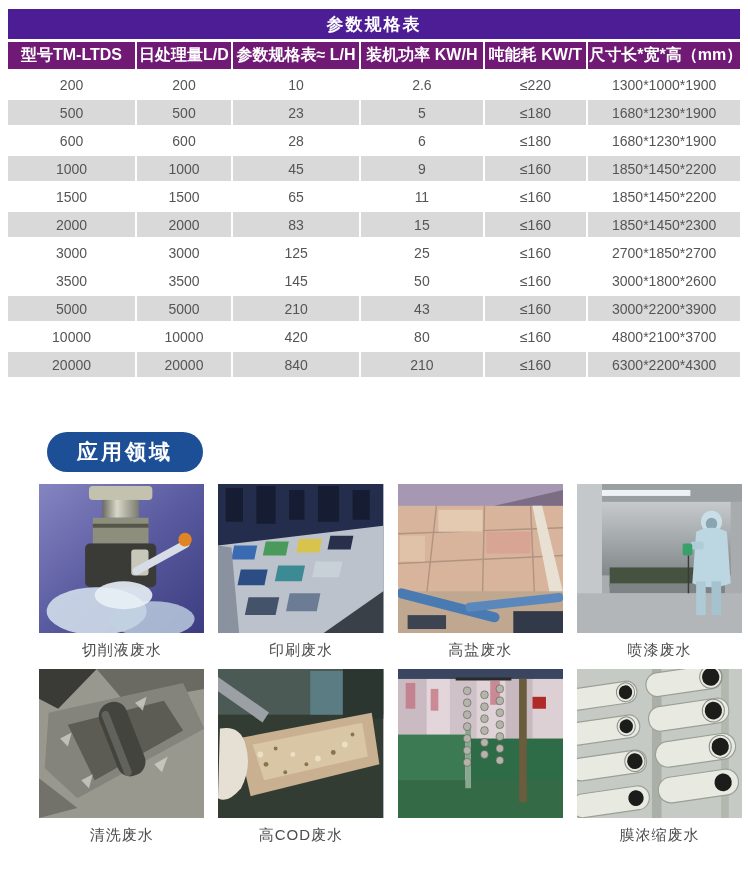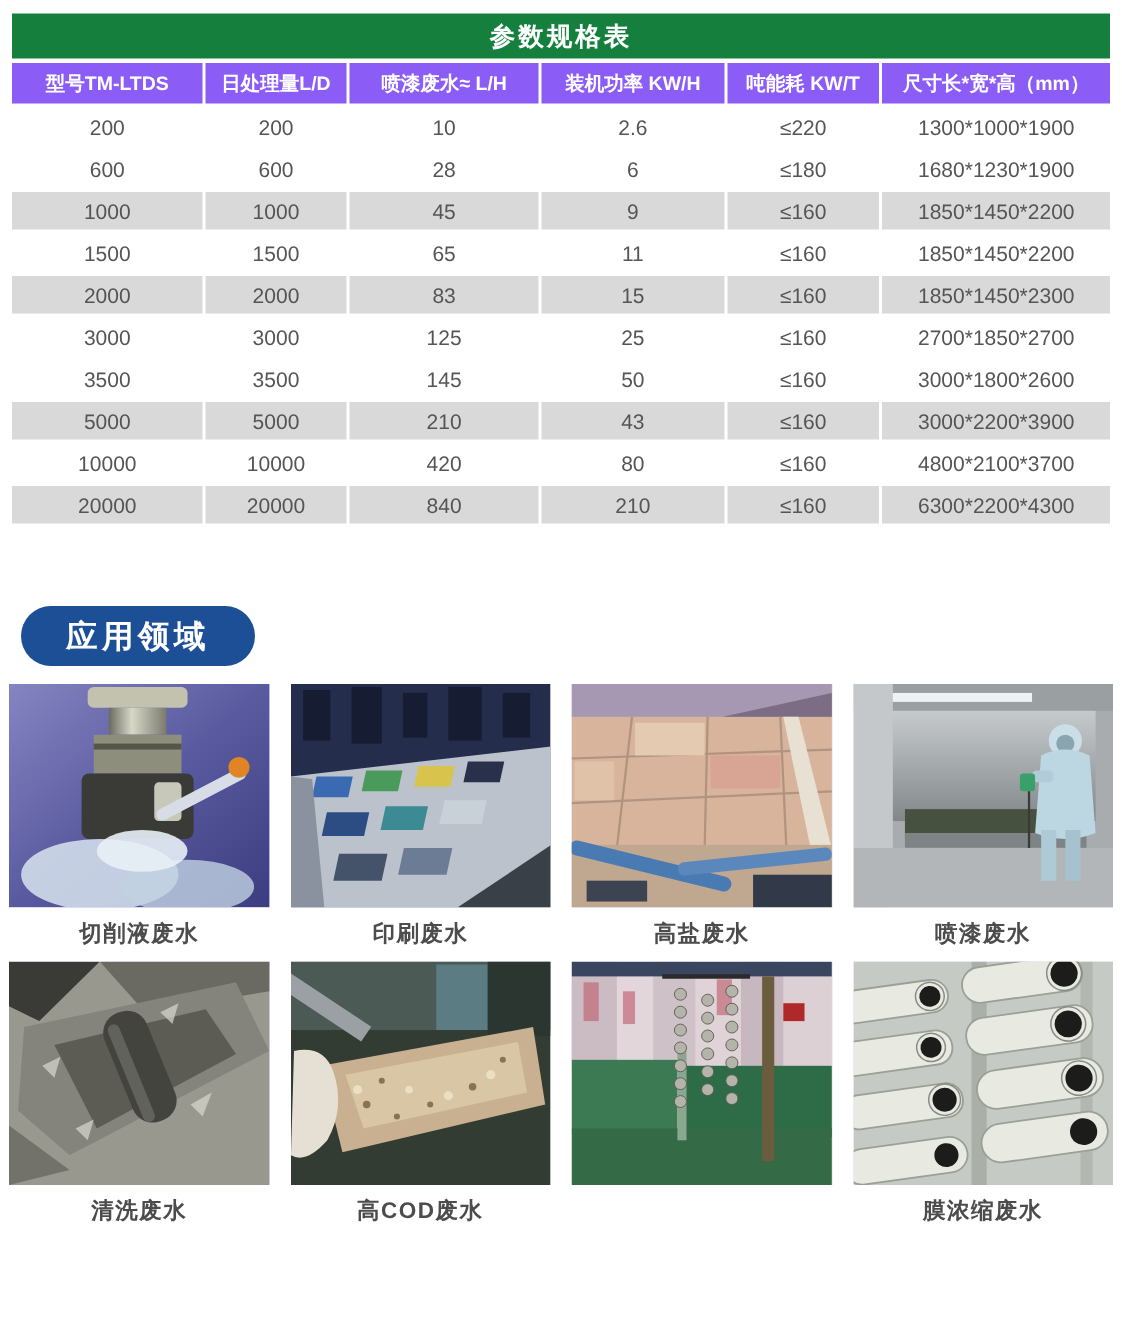--- a/index.html
+++ b/index.html
@@ -14,32 +14,32 @@
   
   .spec-table {
     width: 736px;
     margin: 6px auto 0 auto;
     border-collapse: separate;
     border-spacing: 2px 3px;
     table-layout: fixed;
     background: #fff;
   }
   .spec-table .title-row th {
-    background: #15803d;
+    background: #4c1d95;
     color: #fff;
     font-size: 17px;
     font-weight: bold;
     height: 30px;
     letter-spacing: 2px;
     text-align: center;
   }
   .spec-table .header-row th {
-    background: #8b5cf6;
+    background: #701a75;
     color: #fff;
-    font-size: 13px;
+    font-size: 16px;
     font-weight: bold;
     height: 27px;
     text-align: center;
     padding: 0 1px;
     white-space: nowrap;
     overflow: hidden;
   }
   .spec-table td {
     background: #ffffff;
     color: #555555;
@@ -54,21 +54,21 @@
     background: #17477f;
     color: #ffffff;
     font-weight: bold;
     font-size: 15px;
     text-align: left;
     padding-left: 12px;
     height: 26px;
   }
 
   
-  .apps-section { padding: 0 4px; }
+  .apps-section { padding: 0 4px; margin-left: 33px; }
   .apps-badge {
     margin: 52px 0 12px 10px;
     width: 156px;
     height: 40px;
     background: #1d4f96;
     border-radius: 22px;
     color: #fff;
     font-size: 21px;
     font-weight: bold;
     display: flex;
@@ -76,21 +76,21 @@
     justify-content: center;
     letter-spacing: 3px;
   }
   .apps-grid {
     display: grid;
     grid-template-columns: repeat(4, 1fr);
     column-gap: 14px;
     row-gap: 2px;
     padding: 0 2px;
   }
-  .app-card { width: 100%; font-weight: bold; }
+  .app-card { width: 100%; }
   .app-photo {
     width: 100%;
     height: 149px;
     display: block;
     background: #dde;
     overflow: hidden;
   }
   .app-photo svg { width: 100%; height: 100%; display: block; }
   .app-caption {
     height: 34px;
@@ -116,34 +116,42 @@
         <col style="width:14.1%">
         <col style="width:21.0%">
     </colgroup>
     <thead>
       <tr class="title-row">
         <th colspan="6">参数规格表</th>
       </tr>
       <tr class="header-row">
         <th>型号TM-LTDS</th>
         <th>日处理量L/D</th>
-        <th>喷漆废水≈ L/H</th>
+        <th>参数规格表≈ L/H</th>
         <th>装机功率 KW/H</th>
         <th>吨能耗 KW/T</th>
         <th>尺寸长*宽*高（mm）</th>
       </tr>
     </thead>
     <tbody>
       <tr>
         <td>200</td>
         <td>200</td>
         <td>10</td>
         <td>2.6</td>
         <td>≤220</td>
         <td>1300*1000*1900</td>
+      </tr>
+      <tr class="r-gray">
+        <td>500</td>
+        <td>500</td>
+        <td>23</td>
+        <td>5</td>
+        <td>≤180</td>
+        <td>1680*1230*1900</td>
       </tr>
       <tr>
         <td>600</td>
         <td>600</td>
         <td>28</td>
         <td>6</td>
         <td>≤180</td>
         <td>1680*1230*1900</td>
       </tr>
       <tr class="r-gray">

